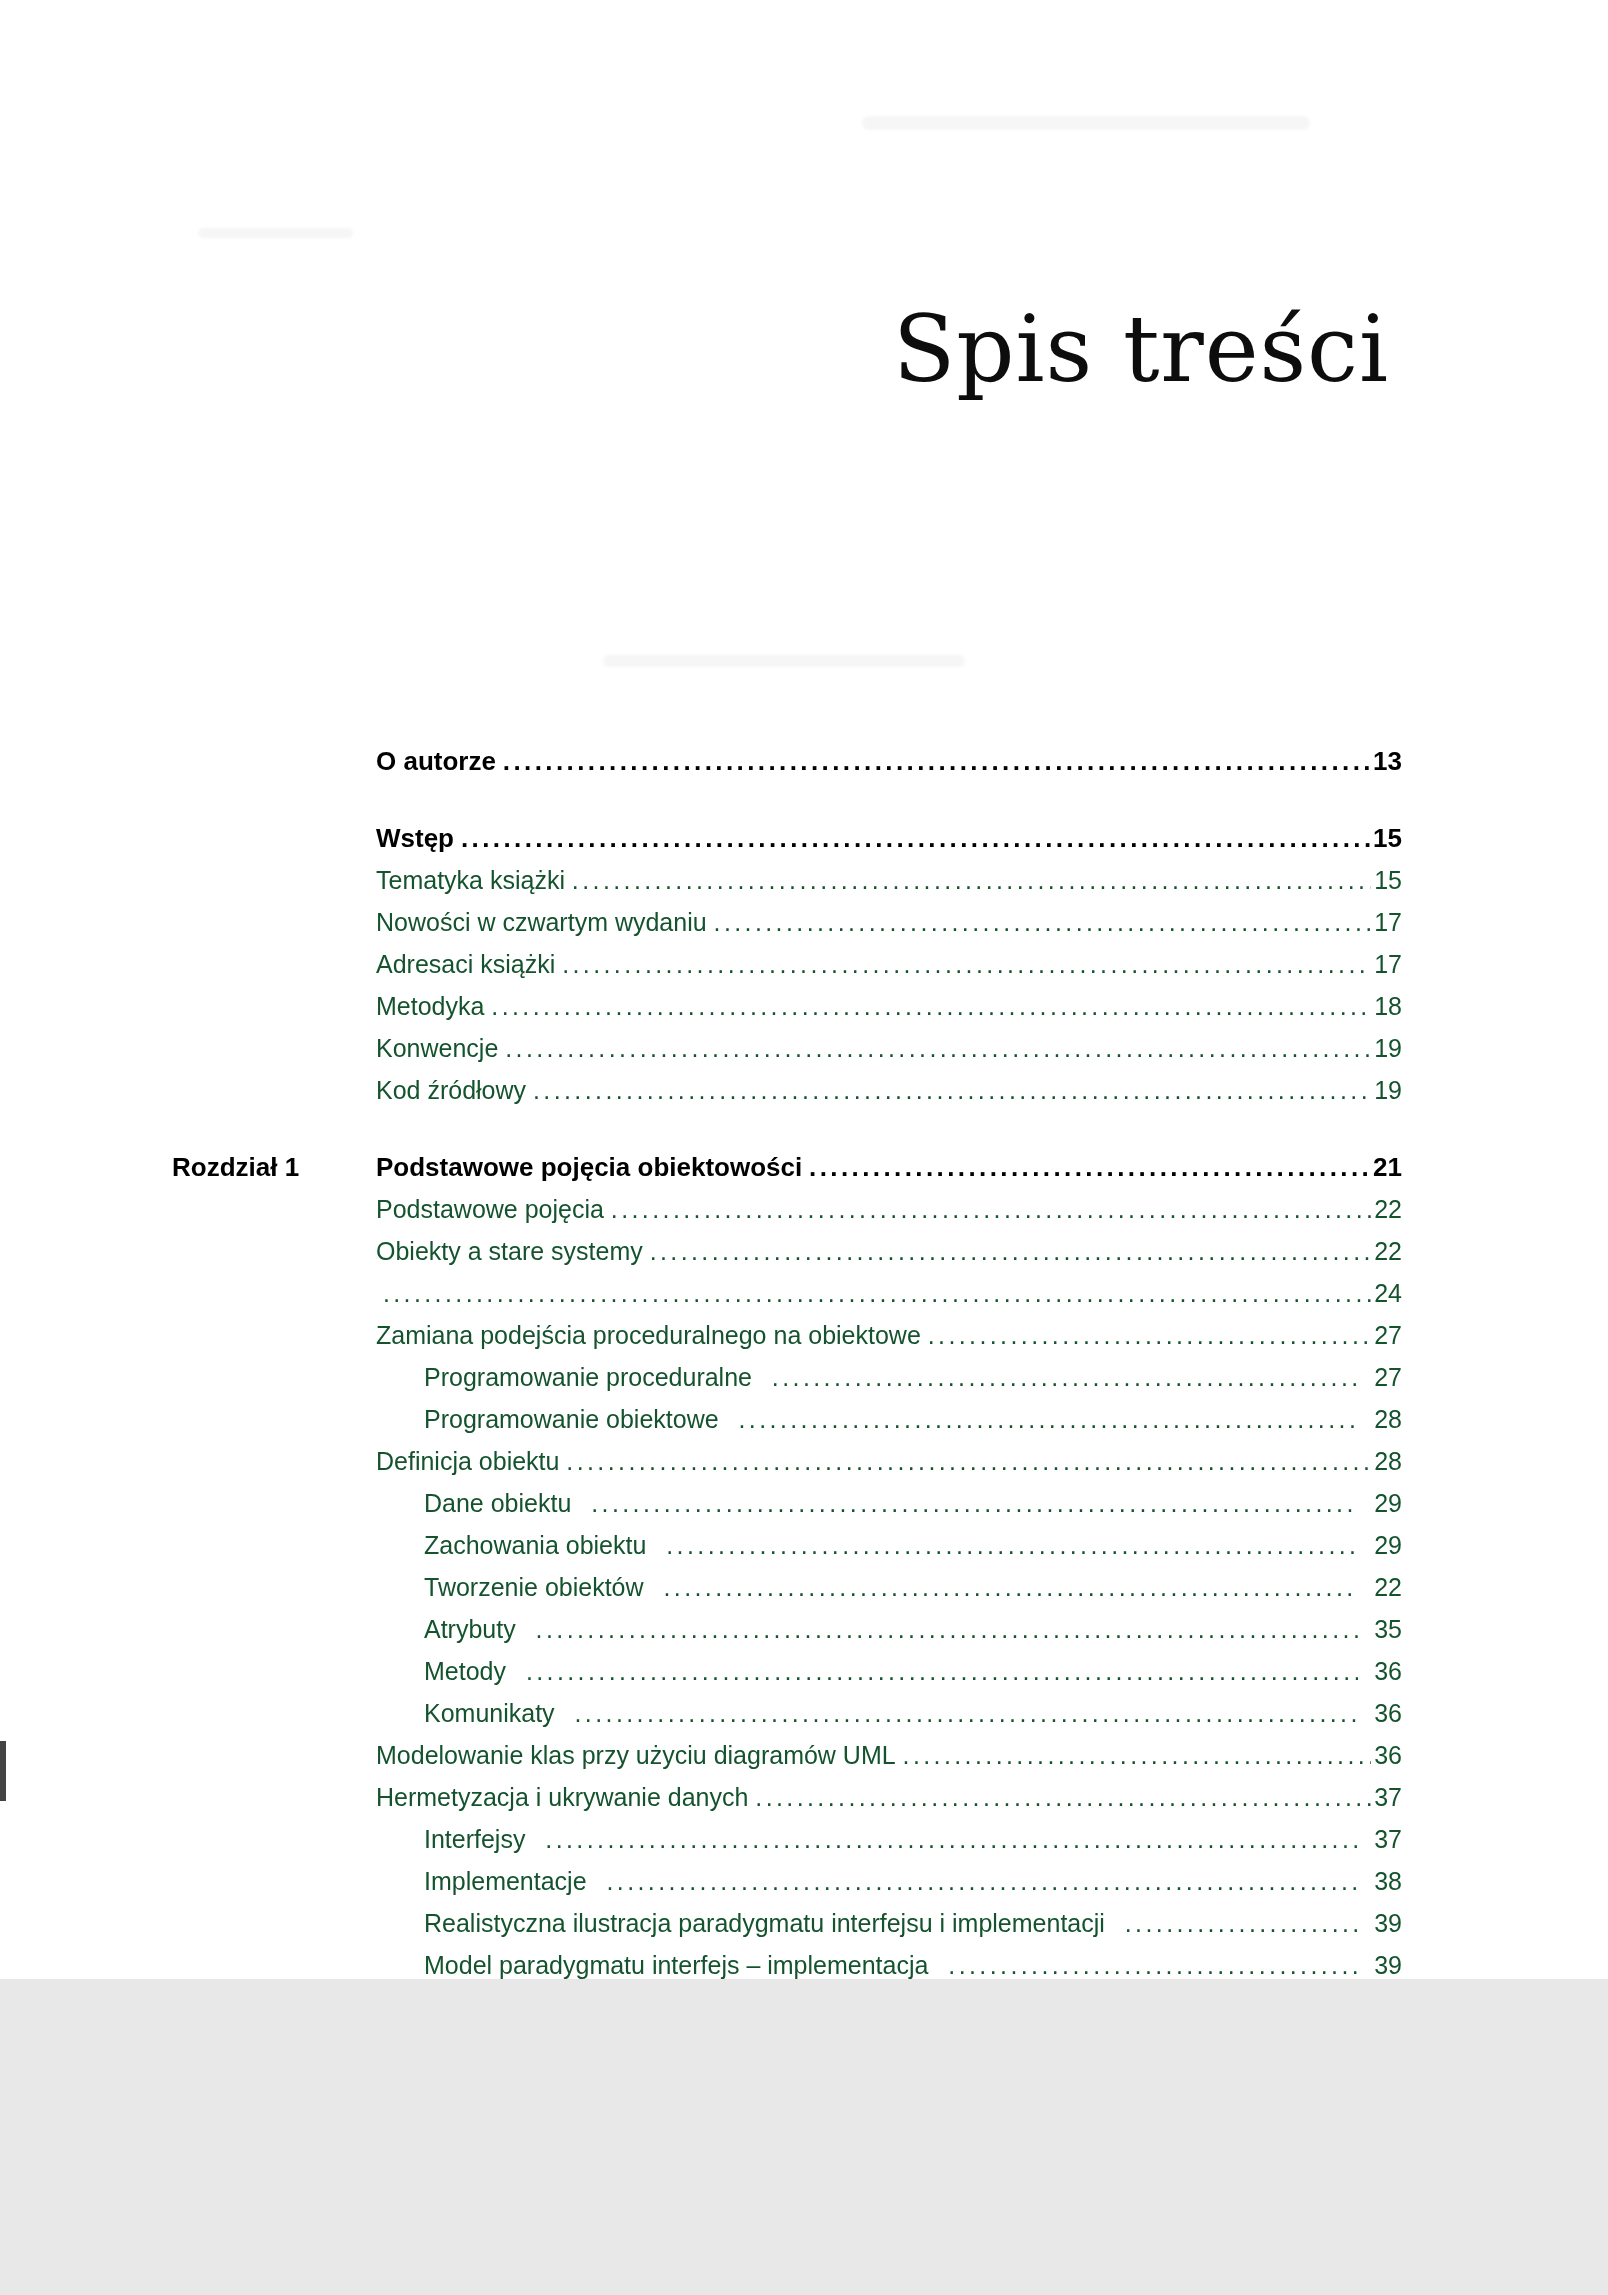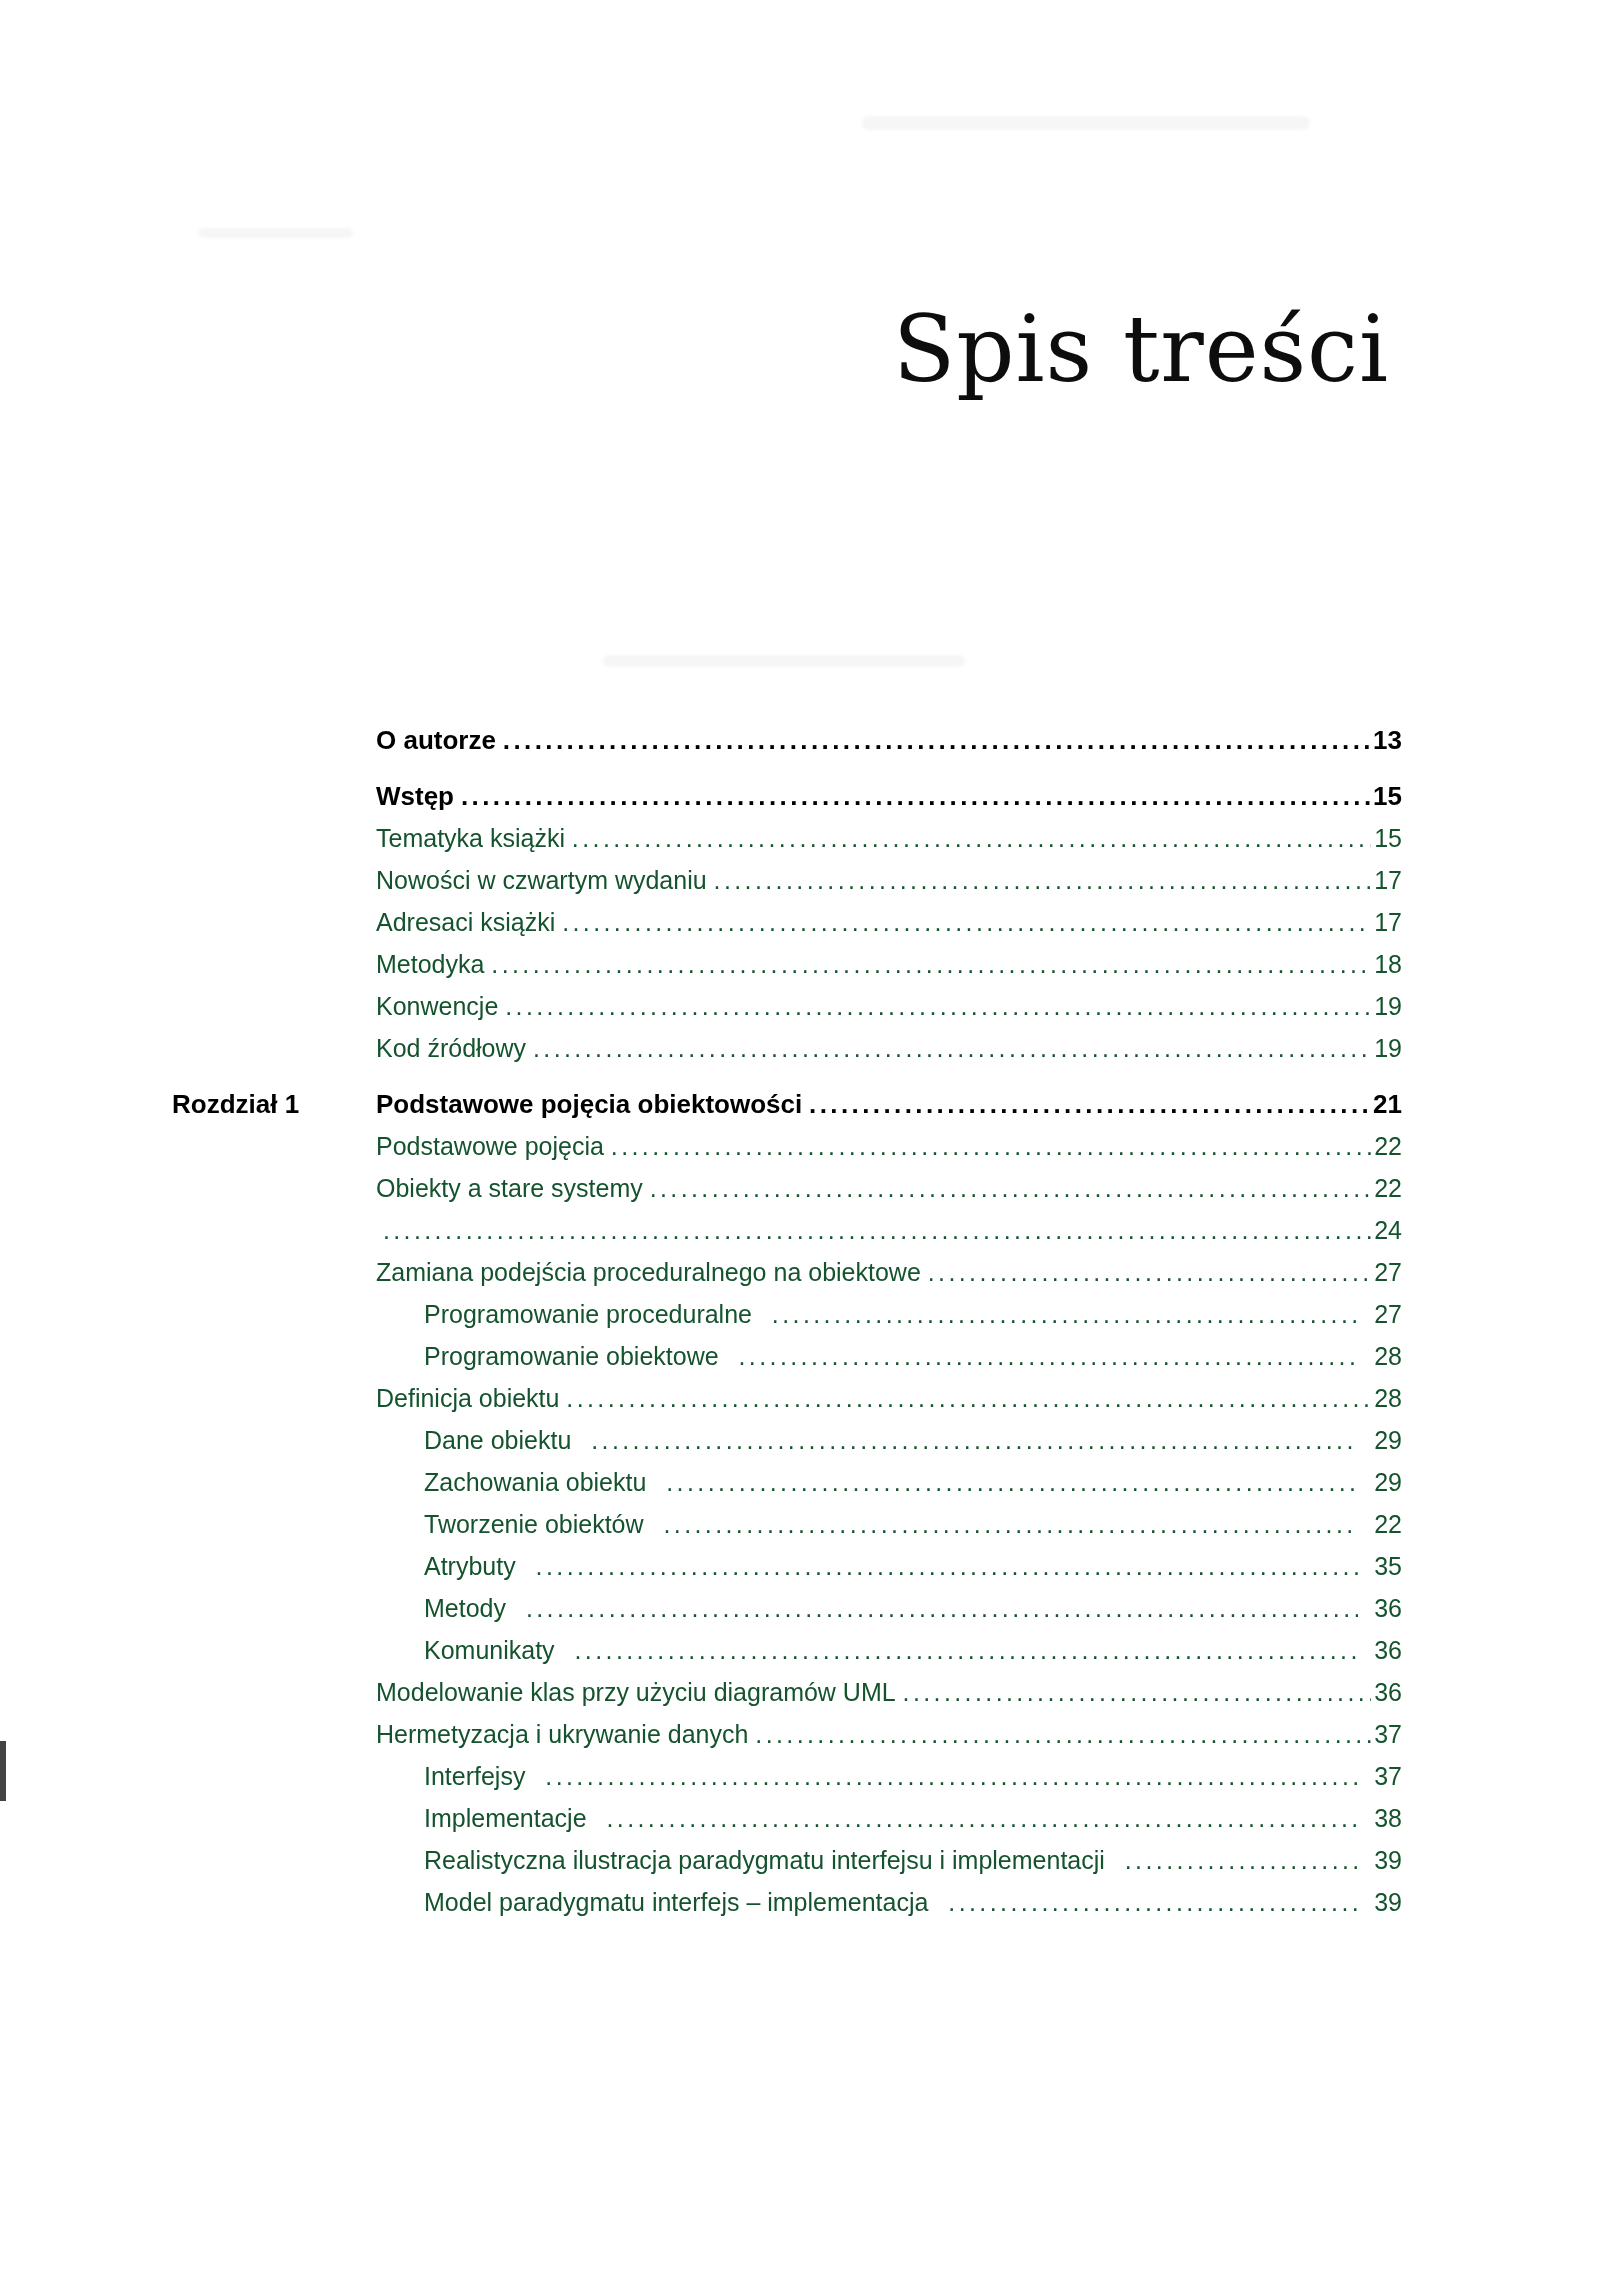--- a/index.html
+++ b/index.html
@@ -3,21 +3,21 @@
 <meta charset="utf-8">
 <style>
   html, body {
     margin: 0;
     padding: 0;
     background: #e8e8e8;
   }
   .page {
     position: relative;
     width: 1609px;
-    height: 2295px;
+    height: 1979px;
     background: #ffffff;
     overflow: hidden;
     font-family: "Liberation Sans", sans-serif;
     color: #111111;
   }
   .doc-title {
     position: absolute;
     top: 297px;
     right: 220px;
     font-family: "DejaVu Serif", "Liberation Serif", serif;
@@ -33,21 +33,21 @@
     left: 172px;
     width: 1230px;
   }
   .toc-row {
     display: flex;
     align-items: baseline;
     line-height: 42px;
     font-size: 25px;
     color: #14532d;
   }
-  .toc-row.gap { margin-top: 14px; }
+  .toc-row.gap { margin-top: 35px; }
   .toc-row.bold { font-weight: bold; font-size: 26px; color: #000; }
   .label-col {
     flex: 0 0 204px;
     font-weight: bold;
     white-space: nowrap;
   }
   .entry {
     flex: 1;
     display: flex;
     align-items: baseline;

